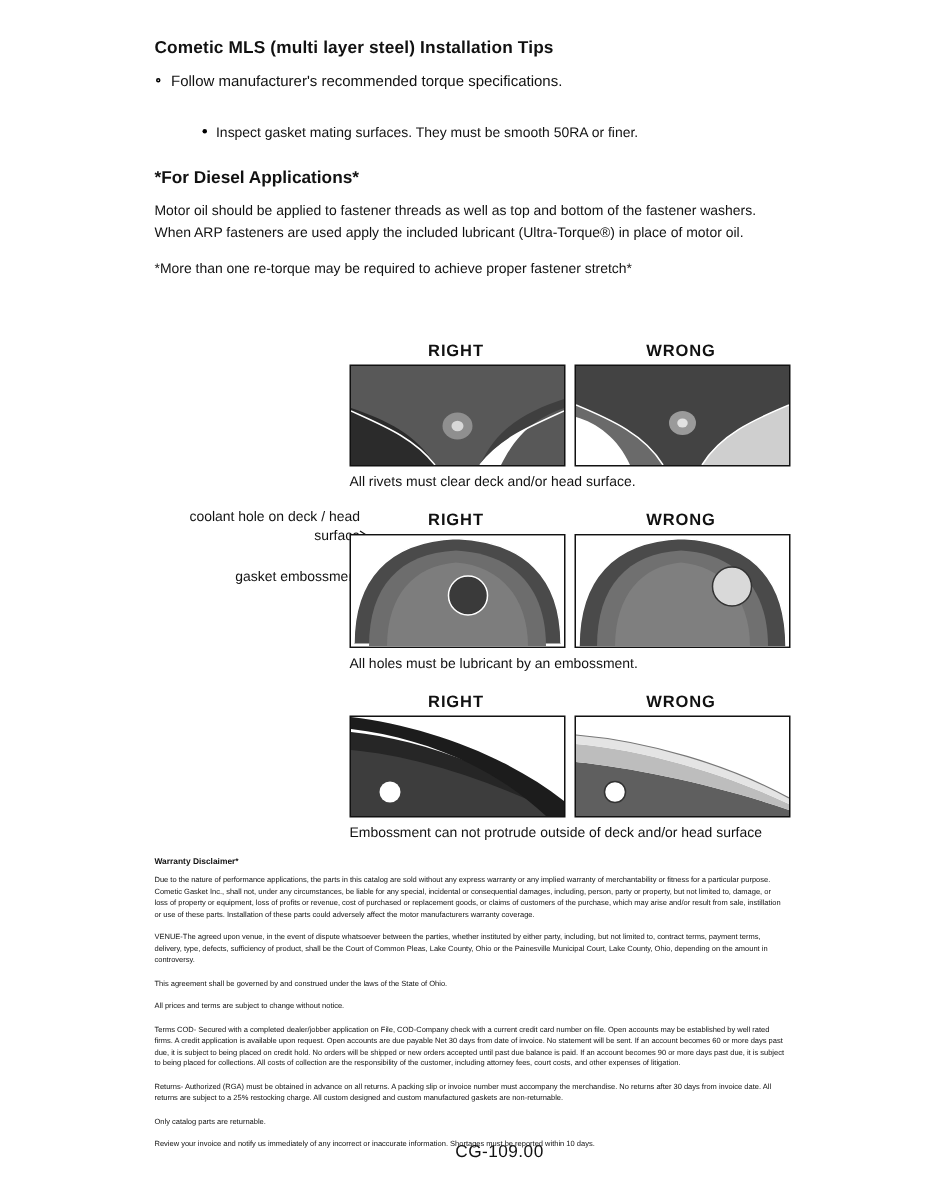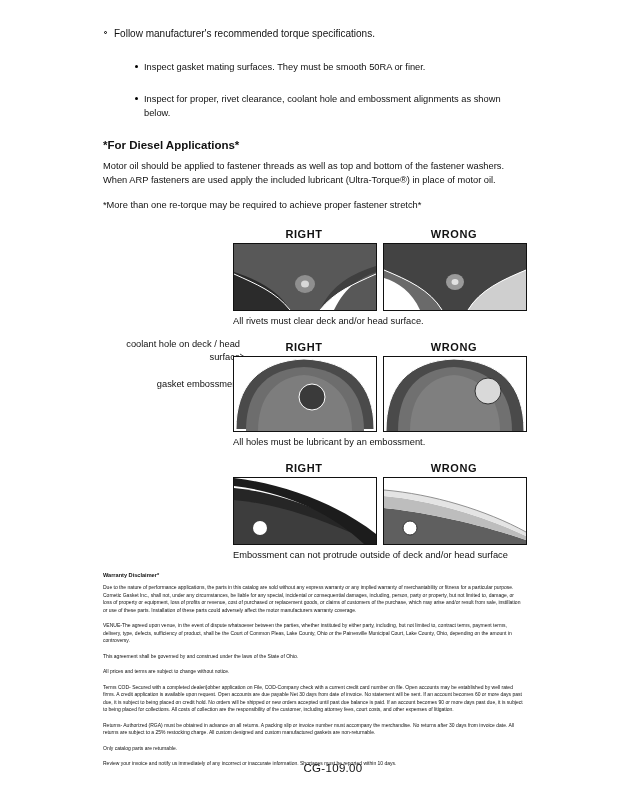--- a/index.html
+++ b/index.html
@@ -192,29 +192,29 @@
     letter-spacing: 0.3px;
     padding-left: 48px;
   }
 </style>
 </head>
 <body>
 
 <div class="page">
 
   <div class="content">
+    <h1 class="title">Cometic MLS (multi layer steel) Installation Tips</h1>
 
     <ul class="bullets">
       <li>Follow manufacturer's recommended torque specifications.</li>
     </ul>
 
     <div class="sub-wrap">
       <ul class="subbullets">
         <li>Inspect gasket mating surfaces.  They must be smooth 50RA or finer.</li>
-        <li>Inspect for proper, rivet clearance, coolant hole and embossment alignments as shown below.</li>
       </ul>
     </div>
 
     <h2 class="subtitle">*For Diesel Applications*</h2>
 
     <p class="para">Motor oil should be applied to fastener threads as well as top and bottom of the fastener washers. When ARP fasteners are used apply the included lubricant (Ultra-Torque®) in place of motor oil.</p>
     <p class="para tight">*More than one re-torque may be required to achieve proper fastener stretch*</p>
   </div>
 
   <div class="callouts">

